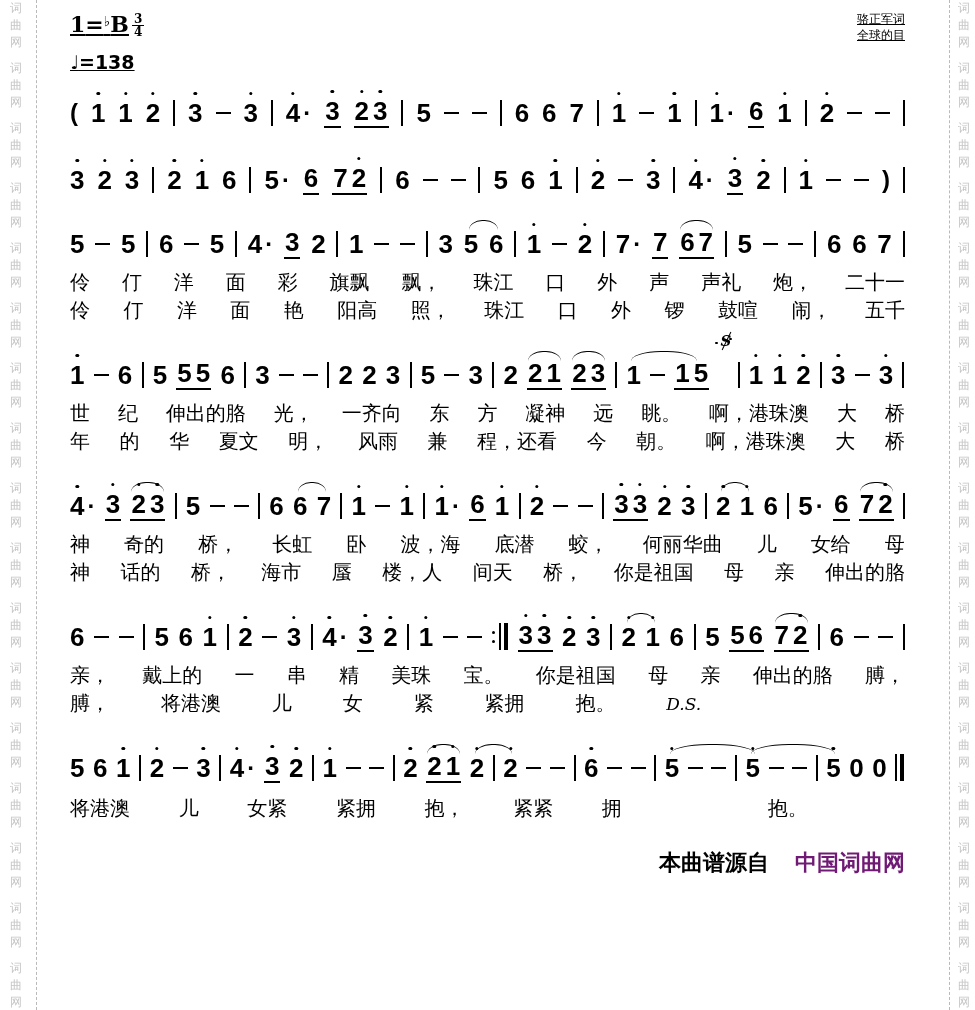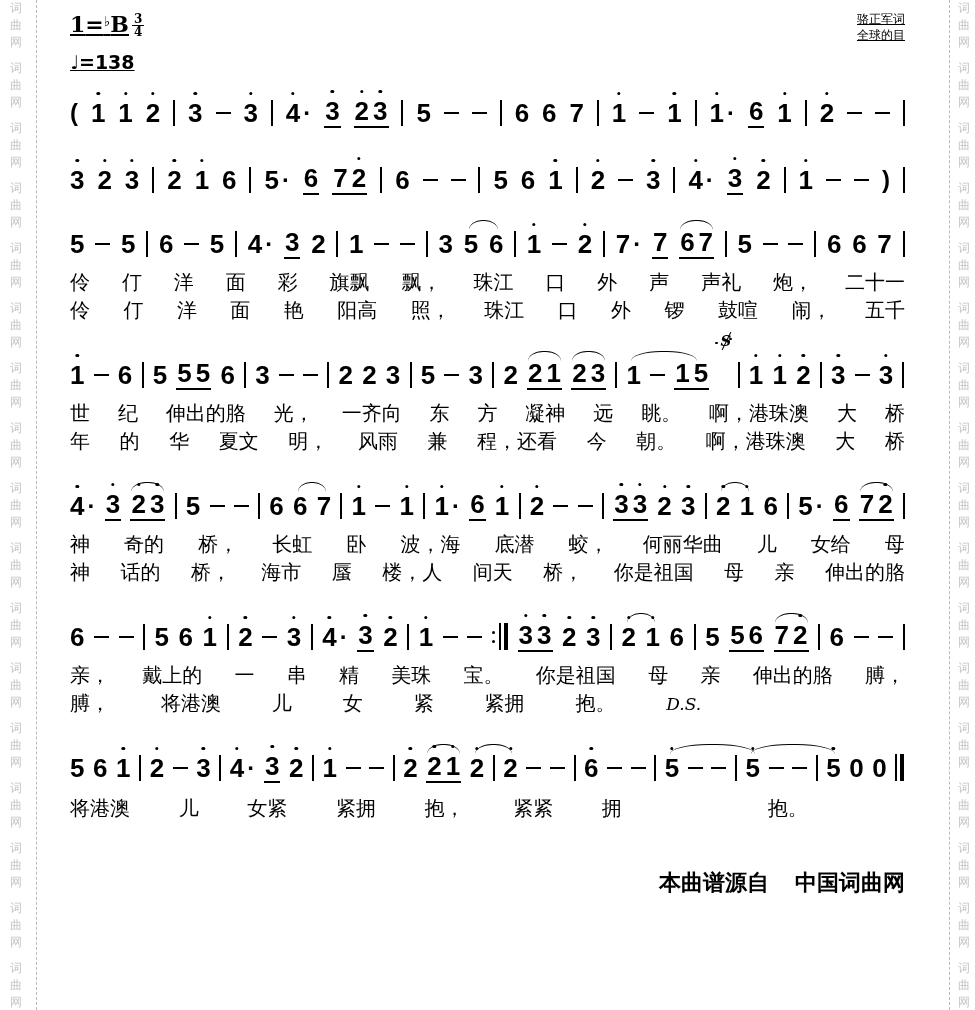--- a/index.html
+++ b/index.html
@@ -53,21 +53,21 @@
   
   .lyr{display:flex;justify-content:space-between;align-items:baseline;font-size:20px;
        white-space:nowrap;line-height:1.15;}
   .lyr.first{margin-top:10px;}
   .lyr.second{margin-top:5px;}
   .lyr .ds{font-family:"DejaVu Serif",serif;font-style:italic;font-size:17px;}
   .mline.l1{margin-top:22px;} .mline.l2{margin-top:33px;} .mline.l3{margin-top:30px;}
   .mline.l4,.mline.l5,.mline.l6,.mline.l7{margin-top:36px;}
   .lyr.solo{margin-top:12px;}
   
-  .source{display:flex;justify-content:flex-end;gap:26px;margin-top:48px;
+  .source{display:flex;justify-content:flex-end;gap:26px;margin-top:28px;
           font-weight:bold;font-size:22px;}
 </style>
 </head>
 <body>
 
 <div class="wm" id="wm-left" style="left: 6px; color: rgb(198, 198, 198);">
     <div class="wmg">
       <span>词</span>
       <span>曲</span>
       <span>网</span>
@@ -1059,15 +1059,15 @@
         <span></span>
         <span></span>
         <span>抱。</span>
         <span></span>
         <span></span>
       </div>
     </div>
 
   <div class="source">
     <span>本曲谱源自</span>
-    <span style="color: #000000;">中国词曲网</span>
+    <span style="color: #701a75;">中国词曲网</span>
   </div>
 </div>
 
 </body></html>

